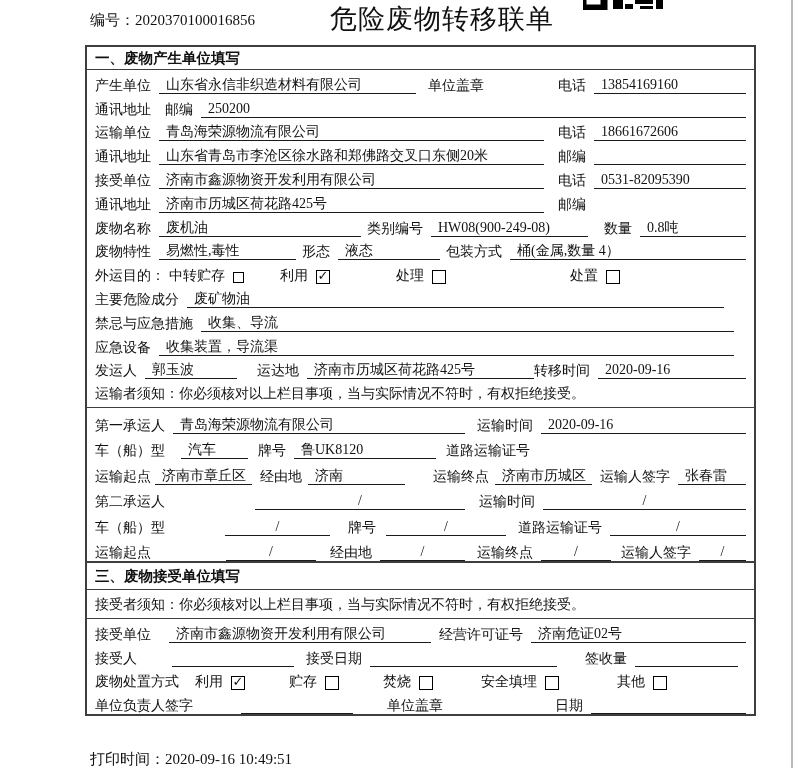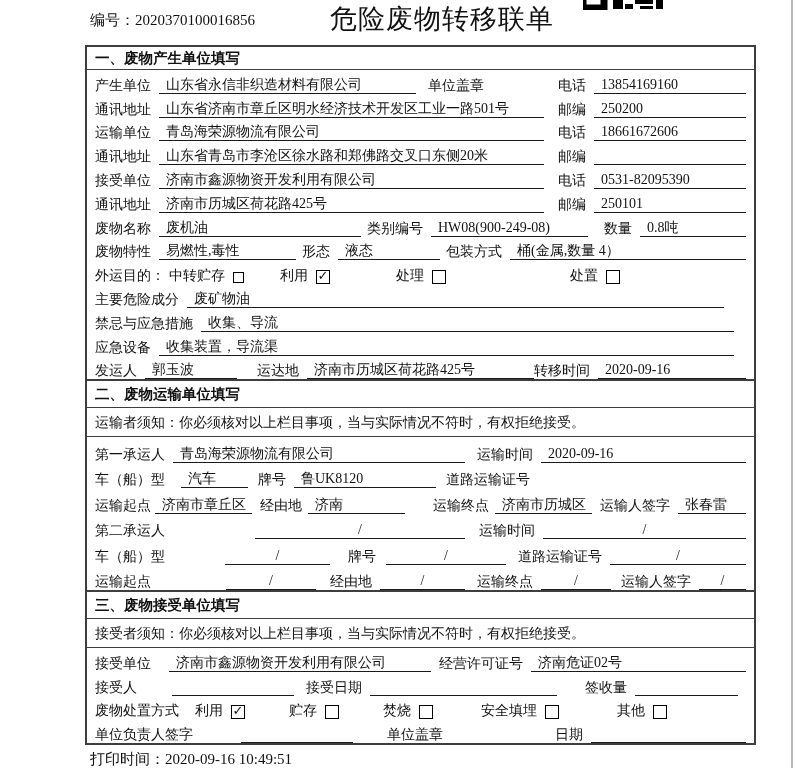--- a/index.html
+++ b/index.html
@@ -55,21 +55,20 @@
     <div class="row">
       <span class="lbl">产生单位</span>
       <span class="u" style="width:250px">山东省永信非织造材料有限公司</span>
       <span class="lbl" style="margin-left:12px">单位盖章</span>
       <span class="lbl" style="margin-left:74px">电话</span>
       <span class="u grow">13854169160</span>
     </div>
 
     <div class="row">
       <span class="lbl">通讯地址</span>
-      <span class="u" style="width:378px">山东省济南市章丘区明水经济技术开发区工业一路501号</span>
       <span class="lbl" style="margin-left:14px">邮编</span>
       <span class="u grow">250200</span>
     </div>
 
     <div class="row">
       <span class="lbl">运输单位</span>
       <span class="u" style="width:378px">青岛海荣源物流有限公司</span>
       <span class="lbl" style="margin-left:14px">电话</span>
       <span class="u grow">18661672606</span>
     </div>
@@ -85,21 +84,20 @@
       <span class="lbl">接受单位</span>
       <span class="u" style="width:378px">济南市鑫源物资开发利用有限公司</span>
       <span class="lbl" style="margin-left:14px">电话</span>
       <span class="u grow">0531-82095390</span>
     </div>
 
     <div class="row">
       <span class="lbl">通讯地址</span>
       <span class="u" style="width:378px">济南市历城区荷花路425号</span>
       <span class="lbl" style="margin-left:14px">邮编</span>
-      <span class="u grow">250101</span>
     </div>
 
     <div class="row">
       <span class="lbl">废物名称</span>
       <span class="u" style="width:195px">废机油</span>
       <span class="lbl" style="margin-left:6px">类别编号</span>
       <span class="u" style="width:150px">HW08(900-249-08)</span>
       <span class="lbl" style="margin-left:16px">数量</span>
       <span class="u grow">0.8吨</span>
     </div>
@@ -144,21 +142,20 @@
       <span class="lbl">发运人</span>
       <span class="u" style="width:85px">郭玉波</span>
       <span class="lbl" style="margin-left:20px">运达地</span>
       <span class="u" style="width:220px">济南市历城区荷花路425号</span>
       <span class="lbl" style="margin-left:0">转移时间</span>
       <span class="u grow">2020-09-16</span>
     </div>
   </div>
 
   <div class="s2">
-    <div class="sec-hdr divided">二、废物运输单位填写</div>
     <div class="notice">运输者须知：你必须核对以上栏目事项，当与实际情况不符时，有权拒绝接受。</div>
 
     <div class="row">
       <span class="lbl">第一承运人</span>
       <span class="u" style="width:285px">青岛海荣源物流有限公司</span>
       <span class="lbl" style="margin-left:12px">运输时间</span>
       <span class="u grow">2020-09-16</span>
     </div>
 
     <div class="row">

